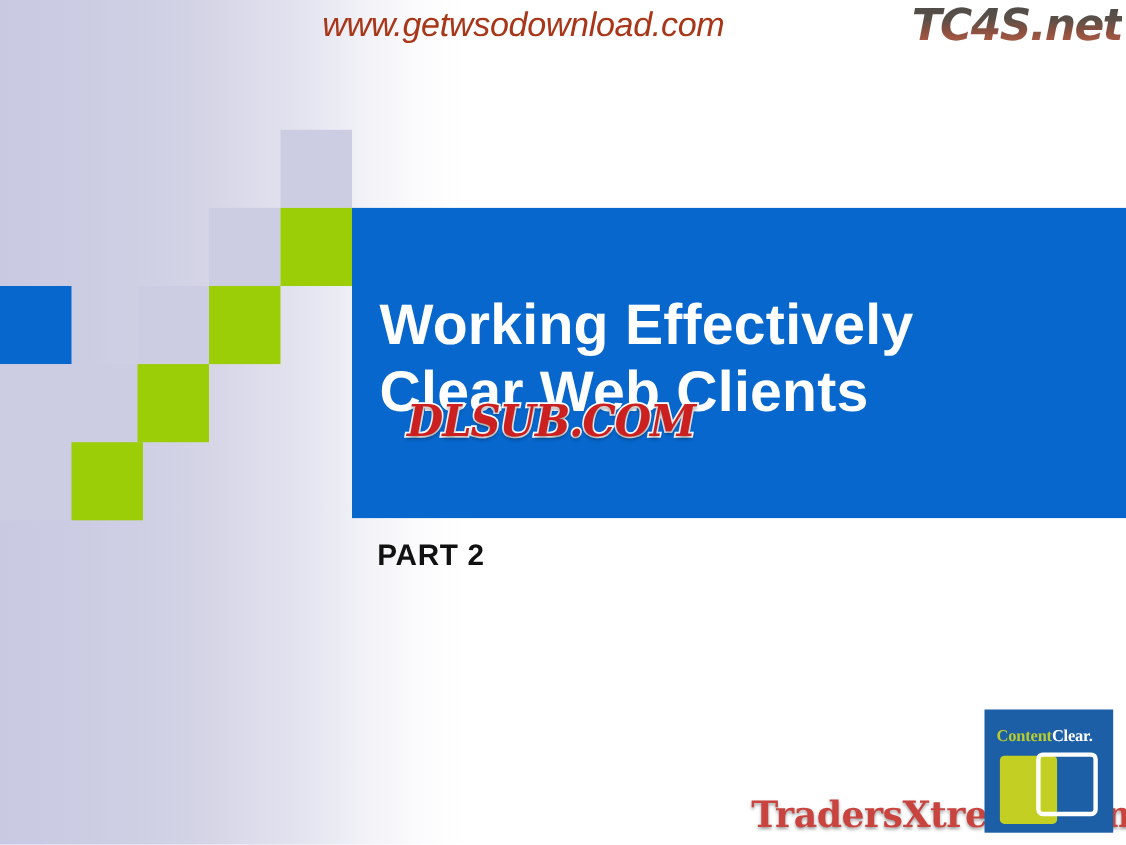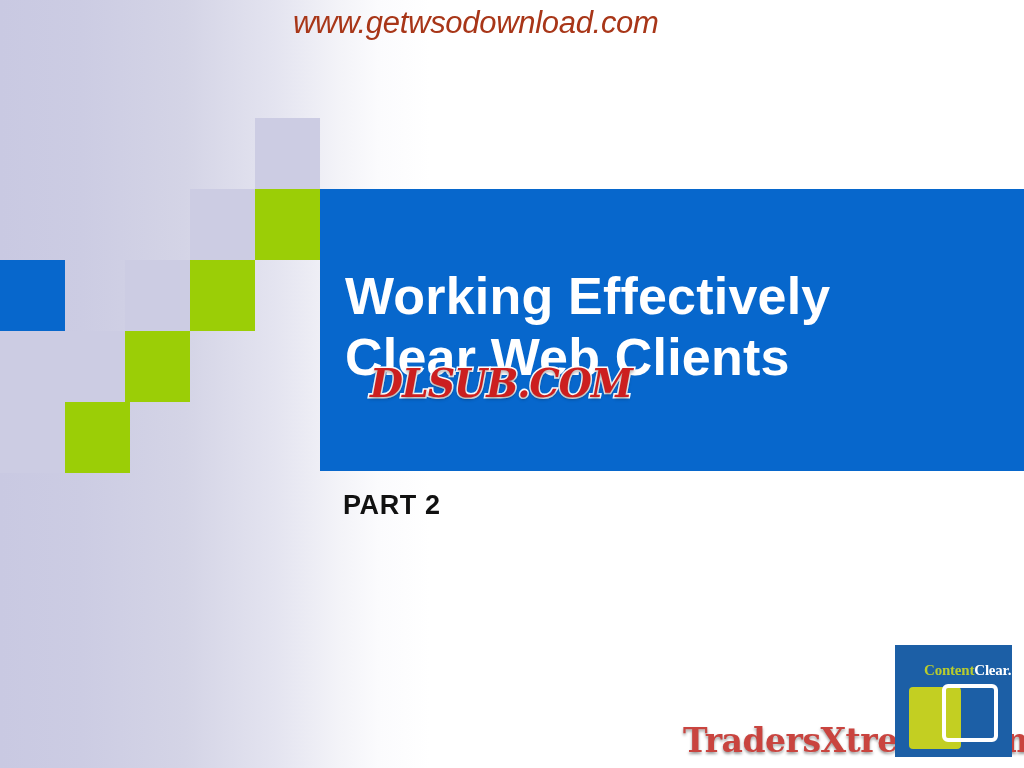--- a/index.html
+++ b/index.html
@@ -149,21 +149,20 @@
   }
   #cc-wordmark {
     position: absolute;
     left: 11px;
     top: 17px;
     font-size: 15px;
     font-weight: bold;
     font-family: "Liberation Serif", serif;
     white-space: nowrap;
     letter-spacing: -0.2px;
-    margin-left: 18px;
   }
   #cc-word-content { color: #b9cc2e; }
   #cc-word-clear   { color: #ffffff; }
   #cc-rect-green {
     position: absolute;
     left: 14px;
     top: 42px;
     width: 52px;
     height: 62px;
     background: #c3cf22;
@@ -202,20 +201,21 @@
   <div id="title-banner"></div>
 
   <div id="title-text">
     <div>Working Effectively</div>
     <div>Clear Web Clients</div>
   </div>
 
   <div id="part-label">PART 2</div>
 
   <div id="wm-url">www.getwsodownload.com</div>
+  <div id="wm-tc4s">TC4S.net</div>
   <div id="wm-dlsub">DLSUB.COM</div>
   <div id="wm-traders">TradersXtreme.com</div>
 
   <div id="cc-logo">
     <div id="cc-wordmark">
       <span id="cc-word-content">Content</span><span id="cc-word-clear">Clear.</span>
     </div>
     <div id="cc-rect-green"></div>
     <div id="cc-rect-outline"></div>
   </div>

